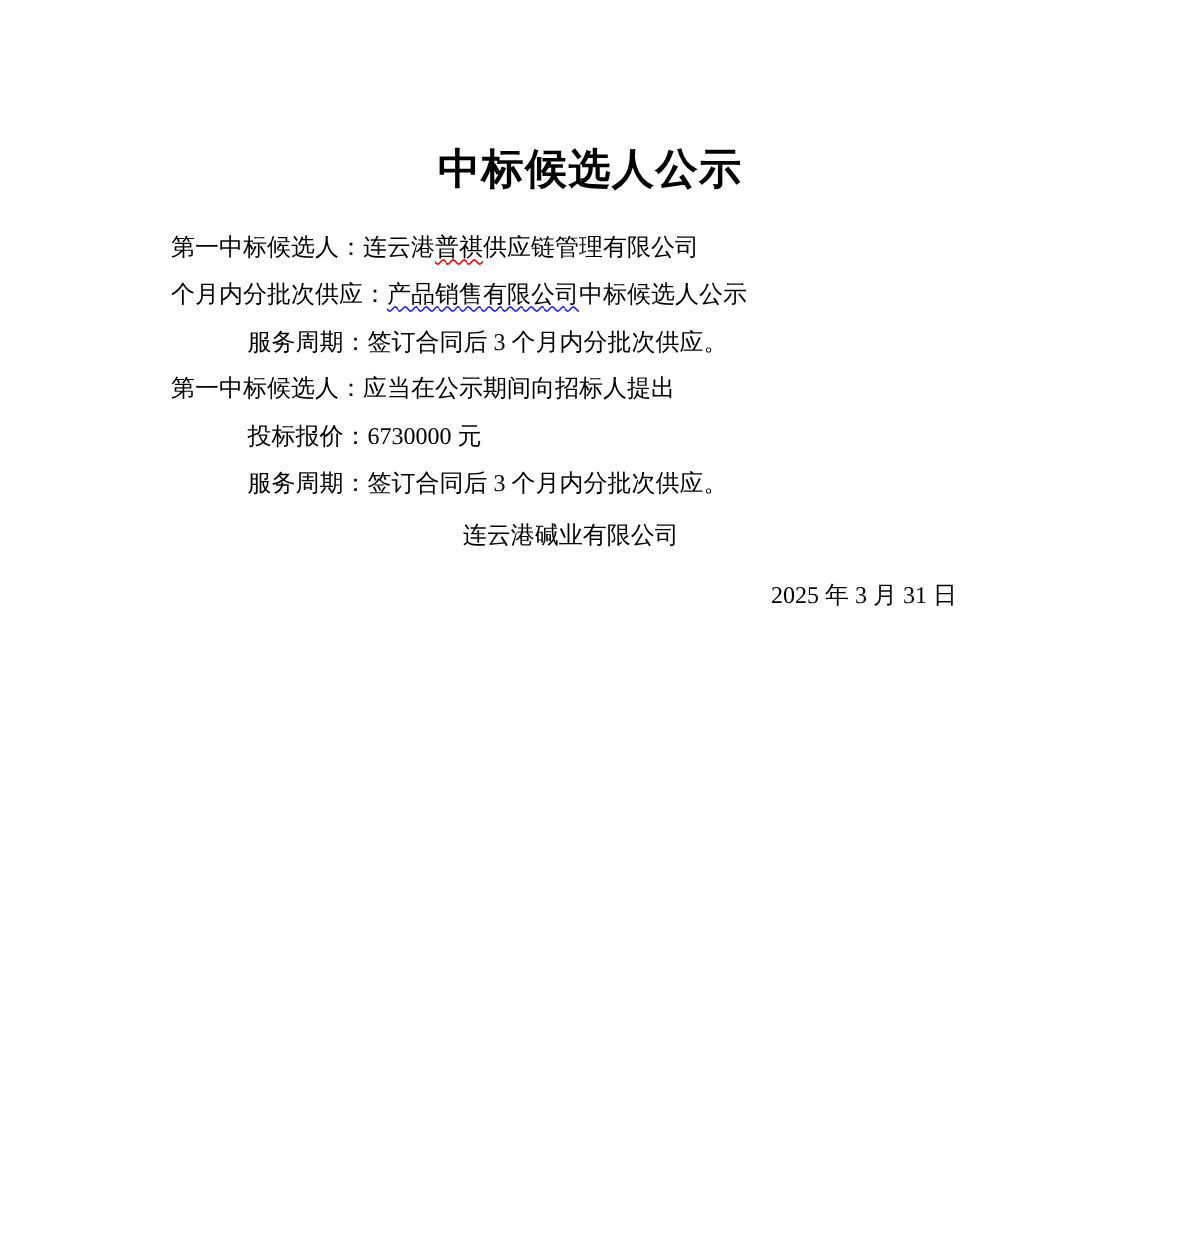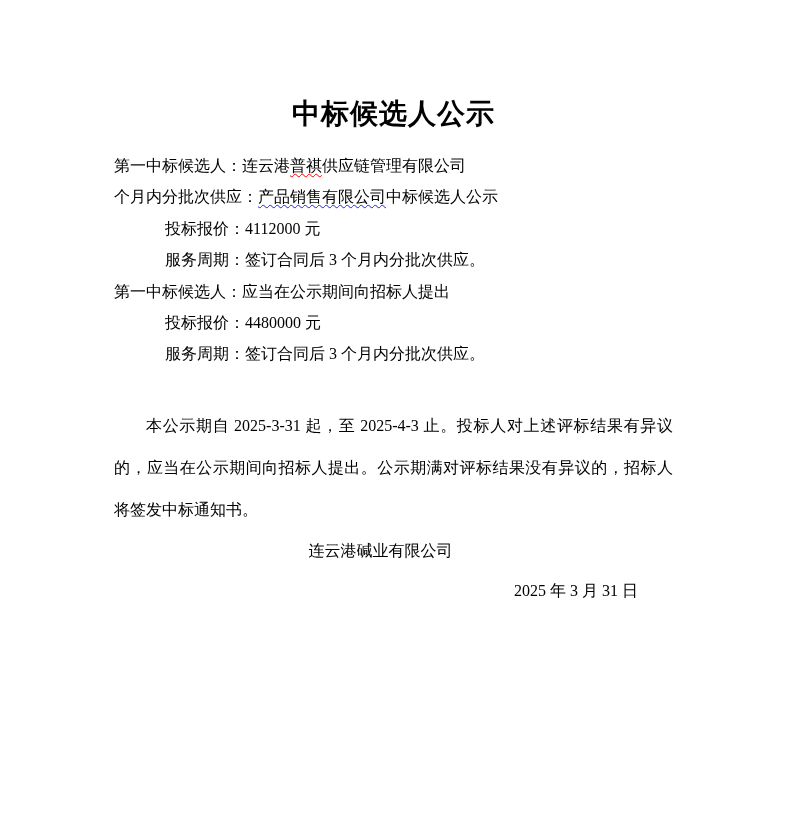--- a/index.html
+++ b/index.html
@@ -78,30 +78,28 @@
 
 
   <section class="candidates">
 
     <div>
       <div class="cand-line"><span>第一中标候选人：</span><span>连云港</span><span class="wavy-red">普祺</span><span>供应链管理有限公司</span></div>
     </div>
 
     <div>
       <div class="cand-line"><span>个月内分批次供应：</span><span class="wavy-blue">产品销售有限公司</span><span>中标候选人公示</span></div>
-      <div class="cand-line cand-sub"><span>投标报价：</span><span>4112000 元</span></div>
       <div class="cand-line cand-sub"><span>服务周期：</span><span>签订合同后 3 个月内分批次供应。</span></div>
     </div>
 
     <div>
       <div class="cand-line"><span>第一中标候选人：</span><span>应当在公示期间向招标人提出</span></div>
-      <div class="cand-line cand-sub"><span>投标报价：</span><span>4480000 元</span></div>
+      <div class="cand-line cand-sub"><span>投标报价：</span><span>6730000 元</span></div>
       <div class="cand-line cand-sub"><span>服务周期：</span><span>签订合同后 3 个月内分批次供应。</span></div>
     </div>
 
   </section>
 
-  <p class="closing">本公示期自 2025-3-31 起，至 2025-4-3 止。投标人对上述评标结果有异议的，应当在公示期间向招标人提出。公示期满对评标结果没有异议的，招标人将签发中标通知书。</p>
 
   <div class="sig-company">连云港碱业有限公司</div>
   <div class="sig-date">2025 年 3 月 31 日</div>
 
 </div>
 
 </body></html>

